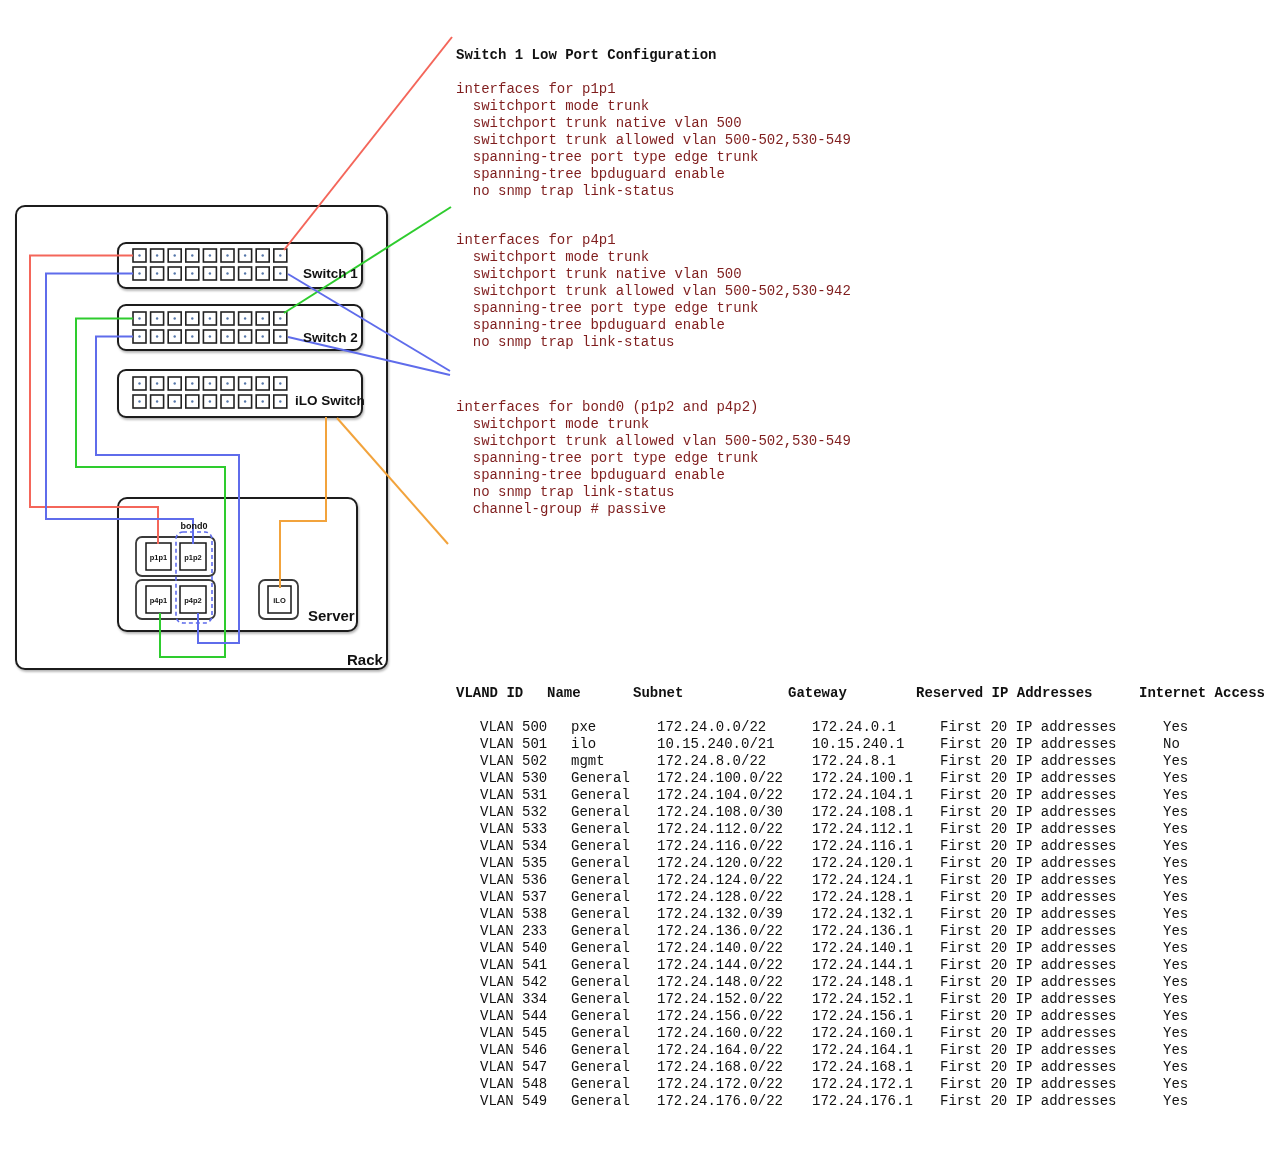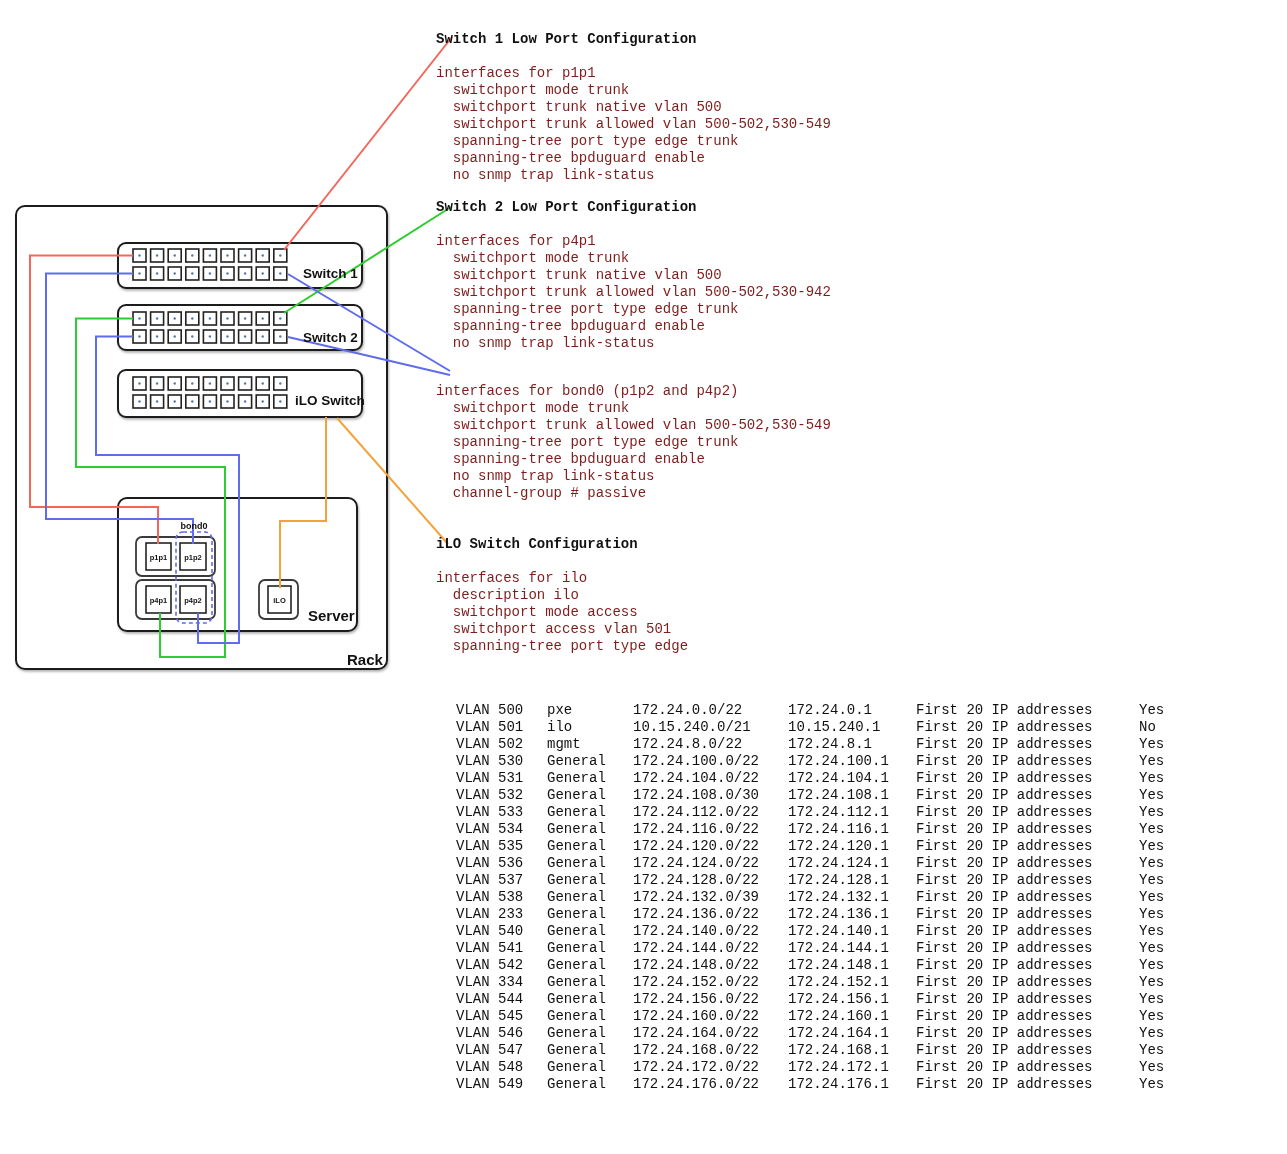--- a/index.html
+++ b/index.html
@@ -16,30 +16,30 @@
   .bond{fill:none;stroke:var(--wire-blue);stroke-width:1.6;stroke-dasharray:4 3;}
   .wire{fill:none;stroke-width:2;}
   .wr{stroke:var(--wire-red);} .wb{stroke:var(--wire-blue);}
   .wg{stroke:var(--wire-green);} .wo{stroke:var(--wire-orange);}
   .lbl{font:bold 13.5px "Liberation Sans",sans-serif;fill:#111;}
   .lbl-big{font:bold 15px "Liberation Sans",sans-serif;fill:#111;}
   .lbl-tiny{font:bold 7.5px "Liberation Sans",sans-serif;fill:#111;}
   .lbl-bond{font:bold 9px "Liberation Sans",sans-serif;fill:#111;}
 
   
-  .cfg{position:absolute;left:436px;}
+  .cfg{position:absolute;left:456px;margin-top:16px;}
   .cfg h3{margin:0;font:bold 14px/17px "Liberation Mono",monospace;color:#111;}
   .cfg pre{margin:17px 0 0 0;font:14px/17px "Liberation Mono",monospace;color:#7f1d1d;}
 
   
   .vlan-table{position:absolute;left:456px;top:685px;width:820px;}
   .thead,.trow{display:grid;grid-template-columns:91px 86px 155px 128px 223px 1fr;
                font:14px/17px "Liberation Mono",monospace;white-space:pre;}
   .thead span{font-weight:bold;}
-  .tbody{margin-top:17px;}
+  .tbody{margin-top:17px;margin-left:24px;}
 </style>
 </head>
 <body>
 
 <div class="canvas">
 
   <svg width="470" height="700" viewBox="0 0 470 700">
     <defs>
       <filter id="ds" x="-20%" y="-20%" width="150%" height="160%">
         <feDropShadow dx="1" dy="1.8" stdDeviation="1.2" flood-opacity="0.3"></feDropShadow>
@@ -212,48 +212,47 @@
     <h3>Switch 1 Low Port Configuration</h3>
     <pre>interfaces for p1p1
   switchport mode trunk
   switchport trunk native vlan 500
   switchport trunk allowed vlan 500-502,530-549
   spanning-tree port type edge trunk
   spanning-tree bpduguard enable
   no snmp trap link-status</pre>
   </section>
   <section class="cfg" style="top:199px">
-    <h3>Switch 2 Low Port Configuration</h3>
     <pre>interfaces for p4p1
   switchport mode trunk
   switchport trunk native vlan 500
   switchport trunk allowed vlan 500-502,530-942
   spanning-tree port type edge trunk
   spanning-tree bpduguard enable
   no snmp trap link-status</pre>
   </section>
   <section class="cfg" style="top:366px">
     <pre>interfaces for bond0 (p1p2 and p4p2)
   switchport mode trunk
   switchport trunk allowed vlan 500-502,530-549
   spanning-tree port type edge trunk
   spanning-tree bpduguard enable
   no snmp trap link-status
   channel-group # passive</pre>
   </section>
-  <section class="cfg" style="top:536px">
-    <h3>iLO Switch Configuration</h3>
-    <pre>interfaces for ilo
-  description ilo
-  switchport mode access
-  switchport access vlan 501
-  spanning-tree port type edge</pre>
-  </section>
 
   <div class="vlan-table">
+    <div class="thead">
+      <span>VLAND ID</span>
+      <span>Name</span>
+      <span>Subnet</span>
+      <span>Gateway</span>
+      <span>Reserved IP Addresses</span>
+      <span>Internet Access</span>
+    </div>
     <div class="tbody" id="vlan-rows">
     <div class="trow">
       <span>VLAN 500</span>
       <span>pxe</span>
       <span>172.24.0.0/22</span>
       <span>172.24.0.1</span>
       <span>First 20 IP addresses</span>
       <span>Yes</span>
     </div>
 

